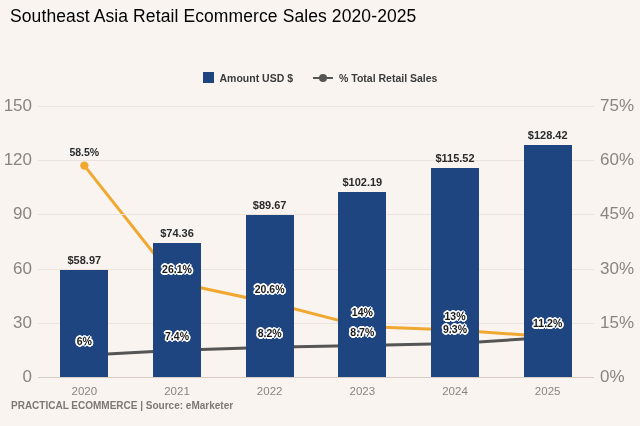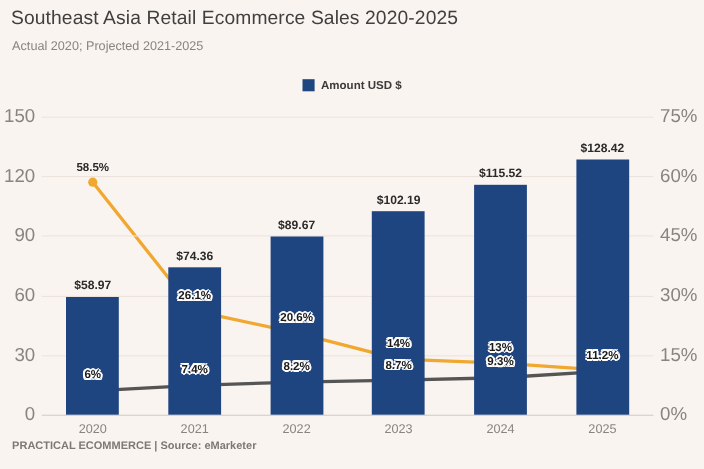--- a/index.html
+++ b/index.html
@@ -7,21 +7,21 @@
     width: 640px; height: 426px;
     font-family: "Liberation Sans", sans-serif;
     background: #faf4f0;
     overflow: hidden;
   }
   #root { position: relative; width: 640px; height: 426px; background: #faf4f0; }
 
   
   .title {
     position: absolute; left: 10px; top: 6px;
-    font-size: 17.5px; font-weight: 400; color: #404040;
+    font-size: 17.5px; font-weight: 400; color: #000000;
     letter-spacing: .1px; white-space: nowrap;
   }
   .subtitle {
     position: absolute; left: 11px; top: 36px;
     font-size: 11.5px; font-weight: 400; color: #8a8480;
     white-space: nowrap;
   }
 
   
   .legend {
@@ -83,26 +83,29 @@
     position: absolute; left: 11px; top: 400px;
     font-size: 10px; color: #7d7874; white-space: nowrap; font-weight: bold;
   }
 </style>
 </head>
 <body>
 
 <div id="root">
 
   <div class="title">Southeast Asia Retail Ecommerce Sales 2020-2025</div>
-  <div class="subtitle">Actual 2020; Projected 2021-2025</div>
 
   <div class="legend" id="legend">
       <div class="legend-item">
         <span class="sw-box" style="background: rgb(31, 69, 128);"></span>
         <span class="legend-label">Amount USD $</span>
+      </div>
+      <div class="legend-item">
+        <span class="sw-line" style="color: rgb(85, 85, 85);"></span>
+        <span class="legend-label">% Total Retail Sales</span>
       </div>
     </div>
 
   <div id="plot">
     <svg class="lines" id="linelayer">
         <polyline points="84.33333333333334,69.62 177,186.692 269.6666666666667,206.56533333333334 362.33333333333337,230.41333333333333 455,234.02666666666667 547.6666666666667,240.53066666666666" fill="none" stroke="#f0a830" stroke-width="3" stroke-linejoin="round" stroke-linecap="round"></polyline>
         <circle cx="84.33333333333334" cy="69.62" r="4.2" fill="#f0a830"></circle>
         <circle cx="177" cy="186.692" r="4.2" fill="#f0a830"></circle>
         <circle cx="269.6666666666667" cy="206.56533333333334" r="4.2" fill="#f0a830"></circle>
         <circle cx="362.33333333333337" cy="230.41333333333333" r="4.2" fill="#f0a830"></circle>

